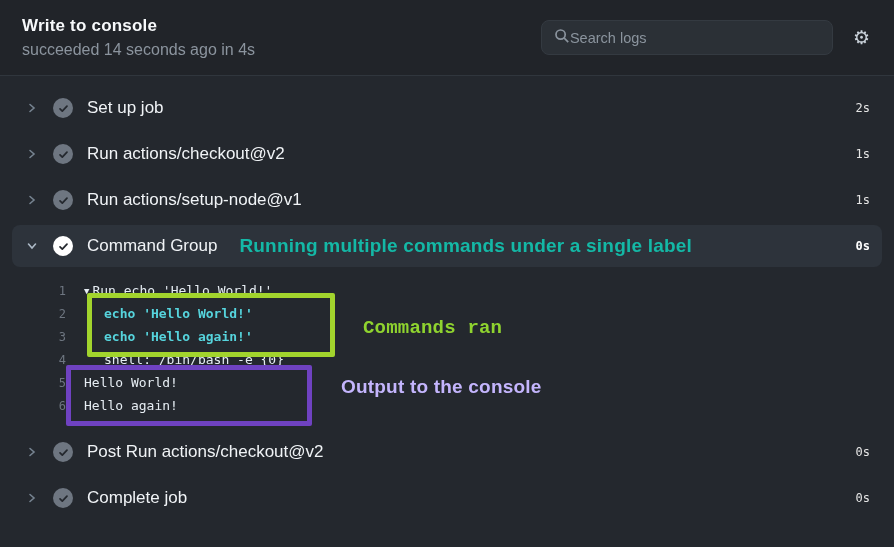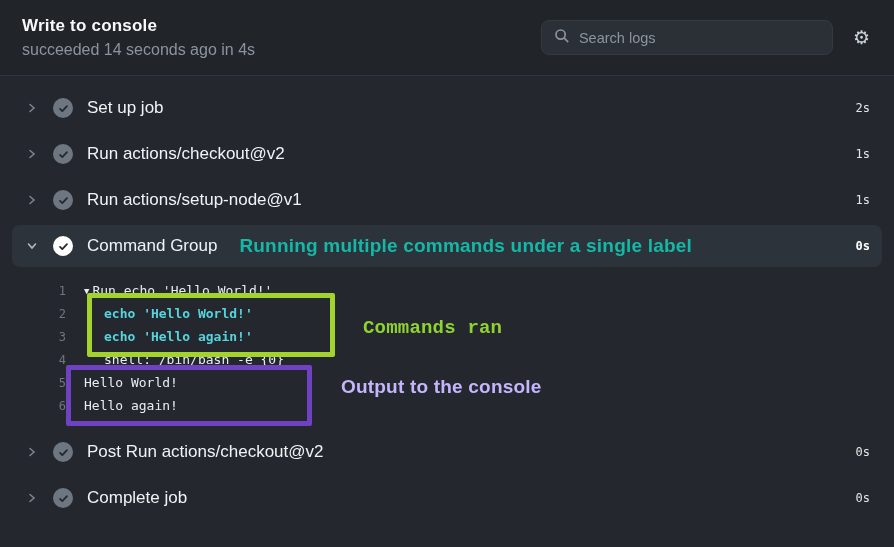--- a/index.html
+++ b/index.html
@@ -12,21 +12,21 @@
   }
   
   .header {
     height:76px; background:#212429; border-bottom:1px solid #30363d;
     display:flex; align-items:center; padding:0 22px;
   }
   .header-left { flex:1; min-width:0; }
   .job-title { font-size:17px; font-weight:bold; color:#f7f9fb; letter-spacing:.2px; }
   .job-subtitle { font-size:16px; color:#8b949e; margin-top:5px; }
   .search-box {
-    display:flex; align-items:center; gap:9px;
+    display:flex; align-items:center; gap:0;
     width:292px; height:35px; background:#2b3036; border:1px solid #343a41;
     border-radius:8px; padding:0 12px; margin-right:18px;
   }
   .search-box svg { flex:0 0 auto; }
   .search-input {
     background:transparent; border:none; outline:none; width:100%;
     font-family:"Liberation Sans", sans-serif;
     font-size:14.5px; color:#c9d1d9;
   }
   .search-input::placeholder { color:#8b949e; }

